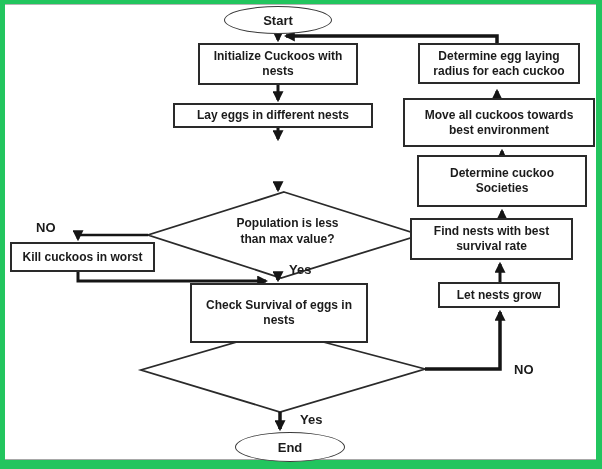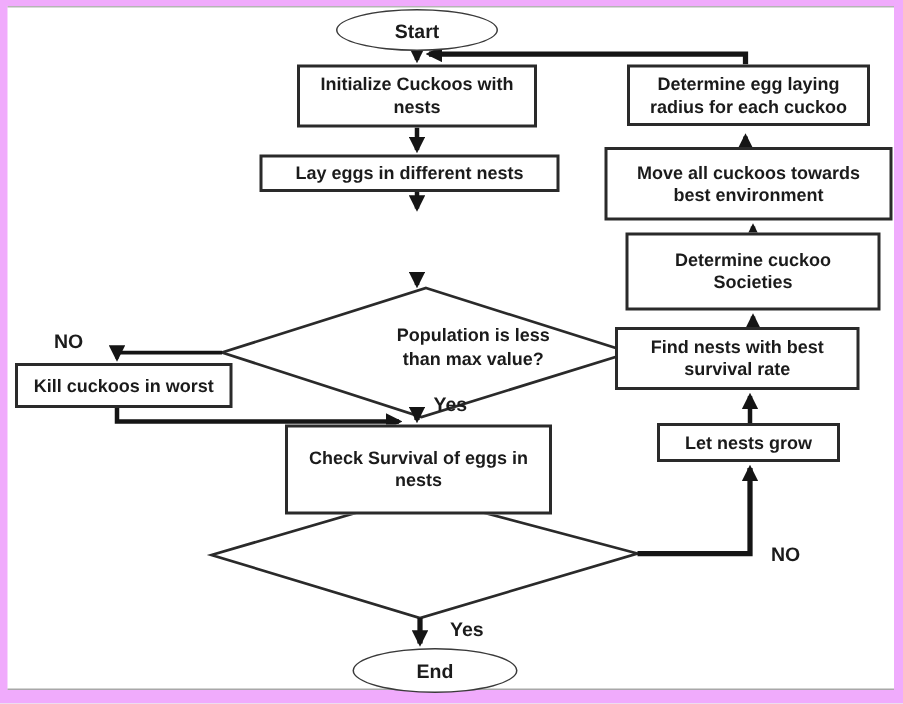--- a/index.html
+++ b/index.html
@@ -1,19 +1,19 @@
 <!DOCTYPE html>
 <html><head>
 <meta charset="utf-8">
 <style>
   html,body{margin:0;padding:0;background:#e8e8e8;}
   #frame{
     position:relative;
     width:602px;height:469px;
-    background:#f0abfc;
+    background:#22c55e;
     font-family:"Liberation Sans", sans-serif;
     overflow:hidden;
   }
   #paper{
     position:absolute;
     left:5px;top:4px;width:591px;height:456px;
     background:#ffffff;
     border-top:1px solid #b5b5b5;
     border-bottom:1px solid #a8a8a8;
     box-sizing:border-box;
@@ -30,21 +30,20 @@
     background:#ffffff;
     border:1.5px solid #3a3a3a;
     border-radius:50%;
     display:flex;align-items:center;justify-content:center;
     font-weight:bold;font-size:13px;z-index:3;
   }
   .dtext{
     display:flex;align-items:center;justify-content:center;
     text-align:center;font-weight:bold;font-size:12px;line-height:1.3;
     z-index:3;
-    margin-left:28px;
   }
   .lbl{font-weight:bold;font-size:13px;z-index:4;}
   #wires{position:absolute;left:0;top:0;z-index:2;}
 </style>
 </head>
 <body>
 
 <div id="frame">
   <div id="paper"></div>
 

